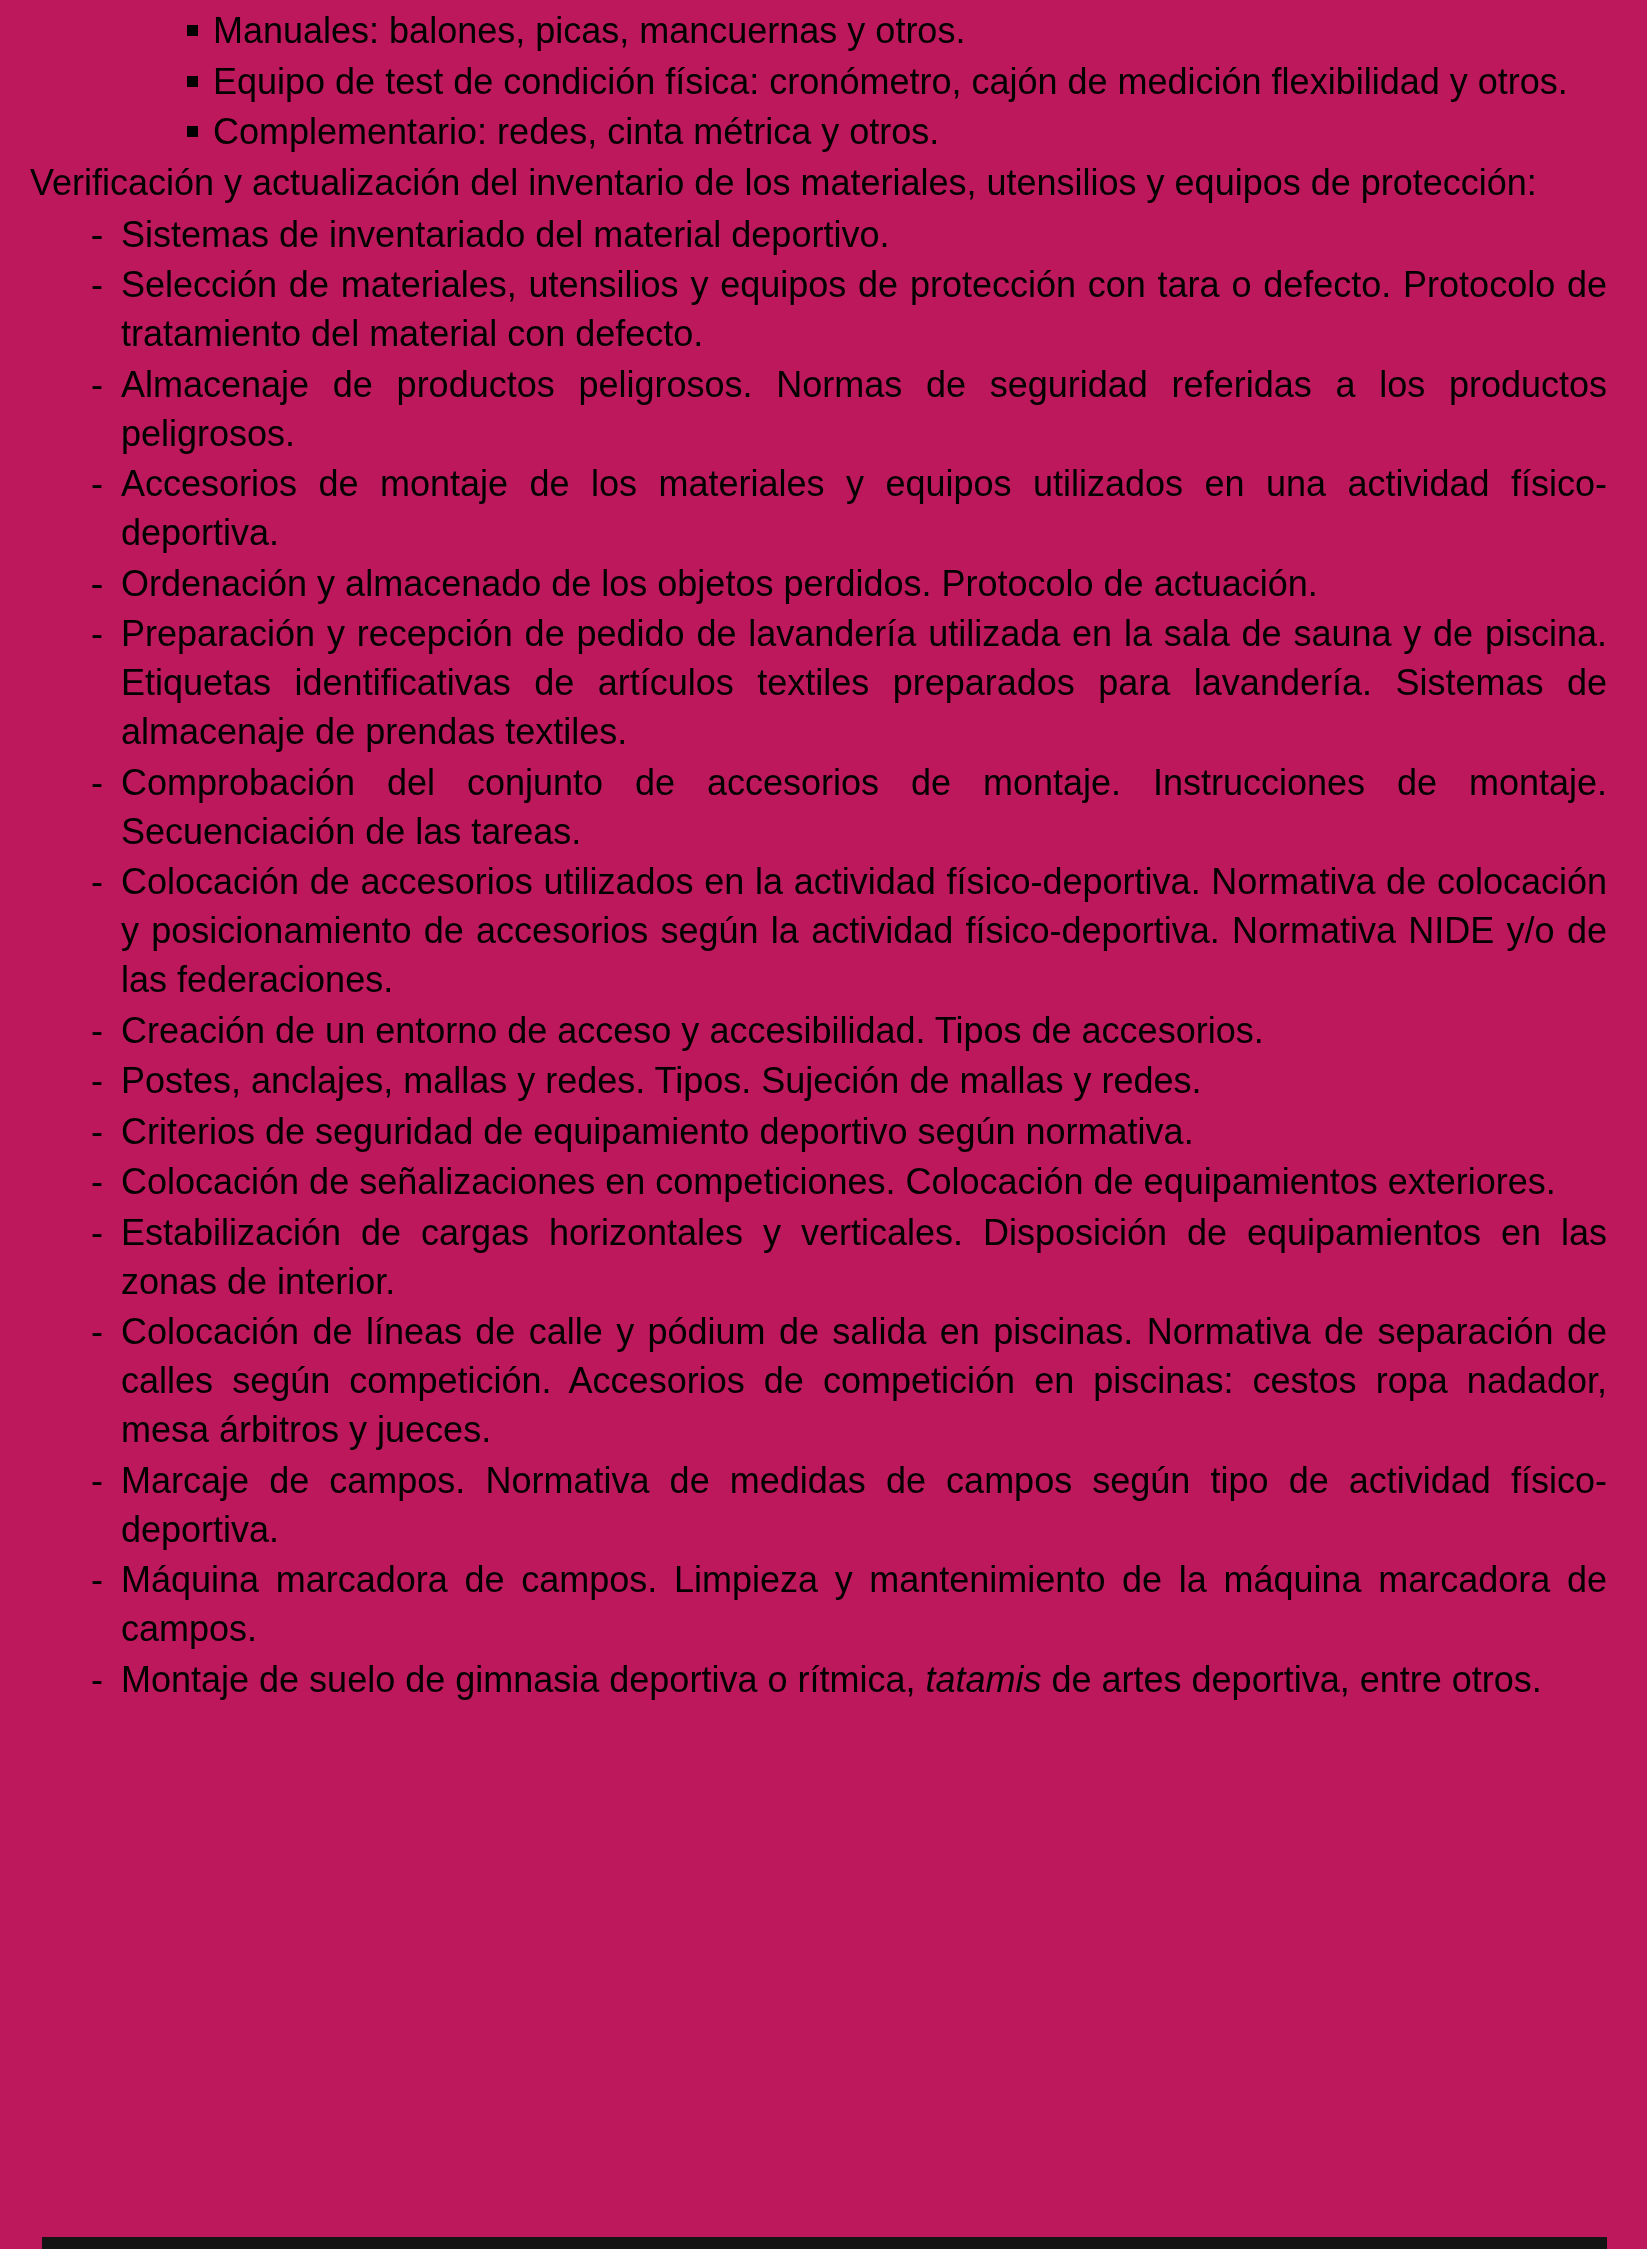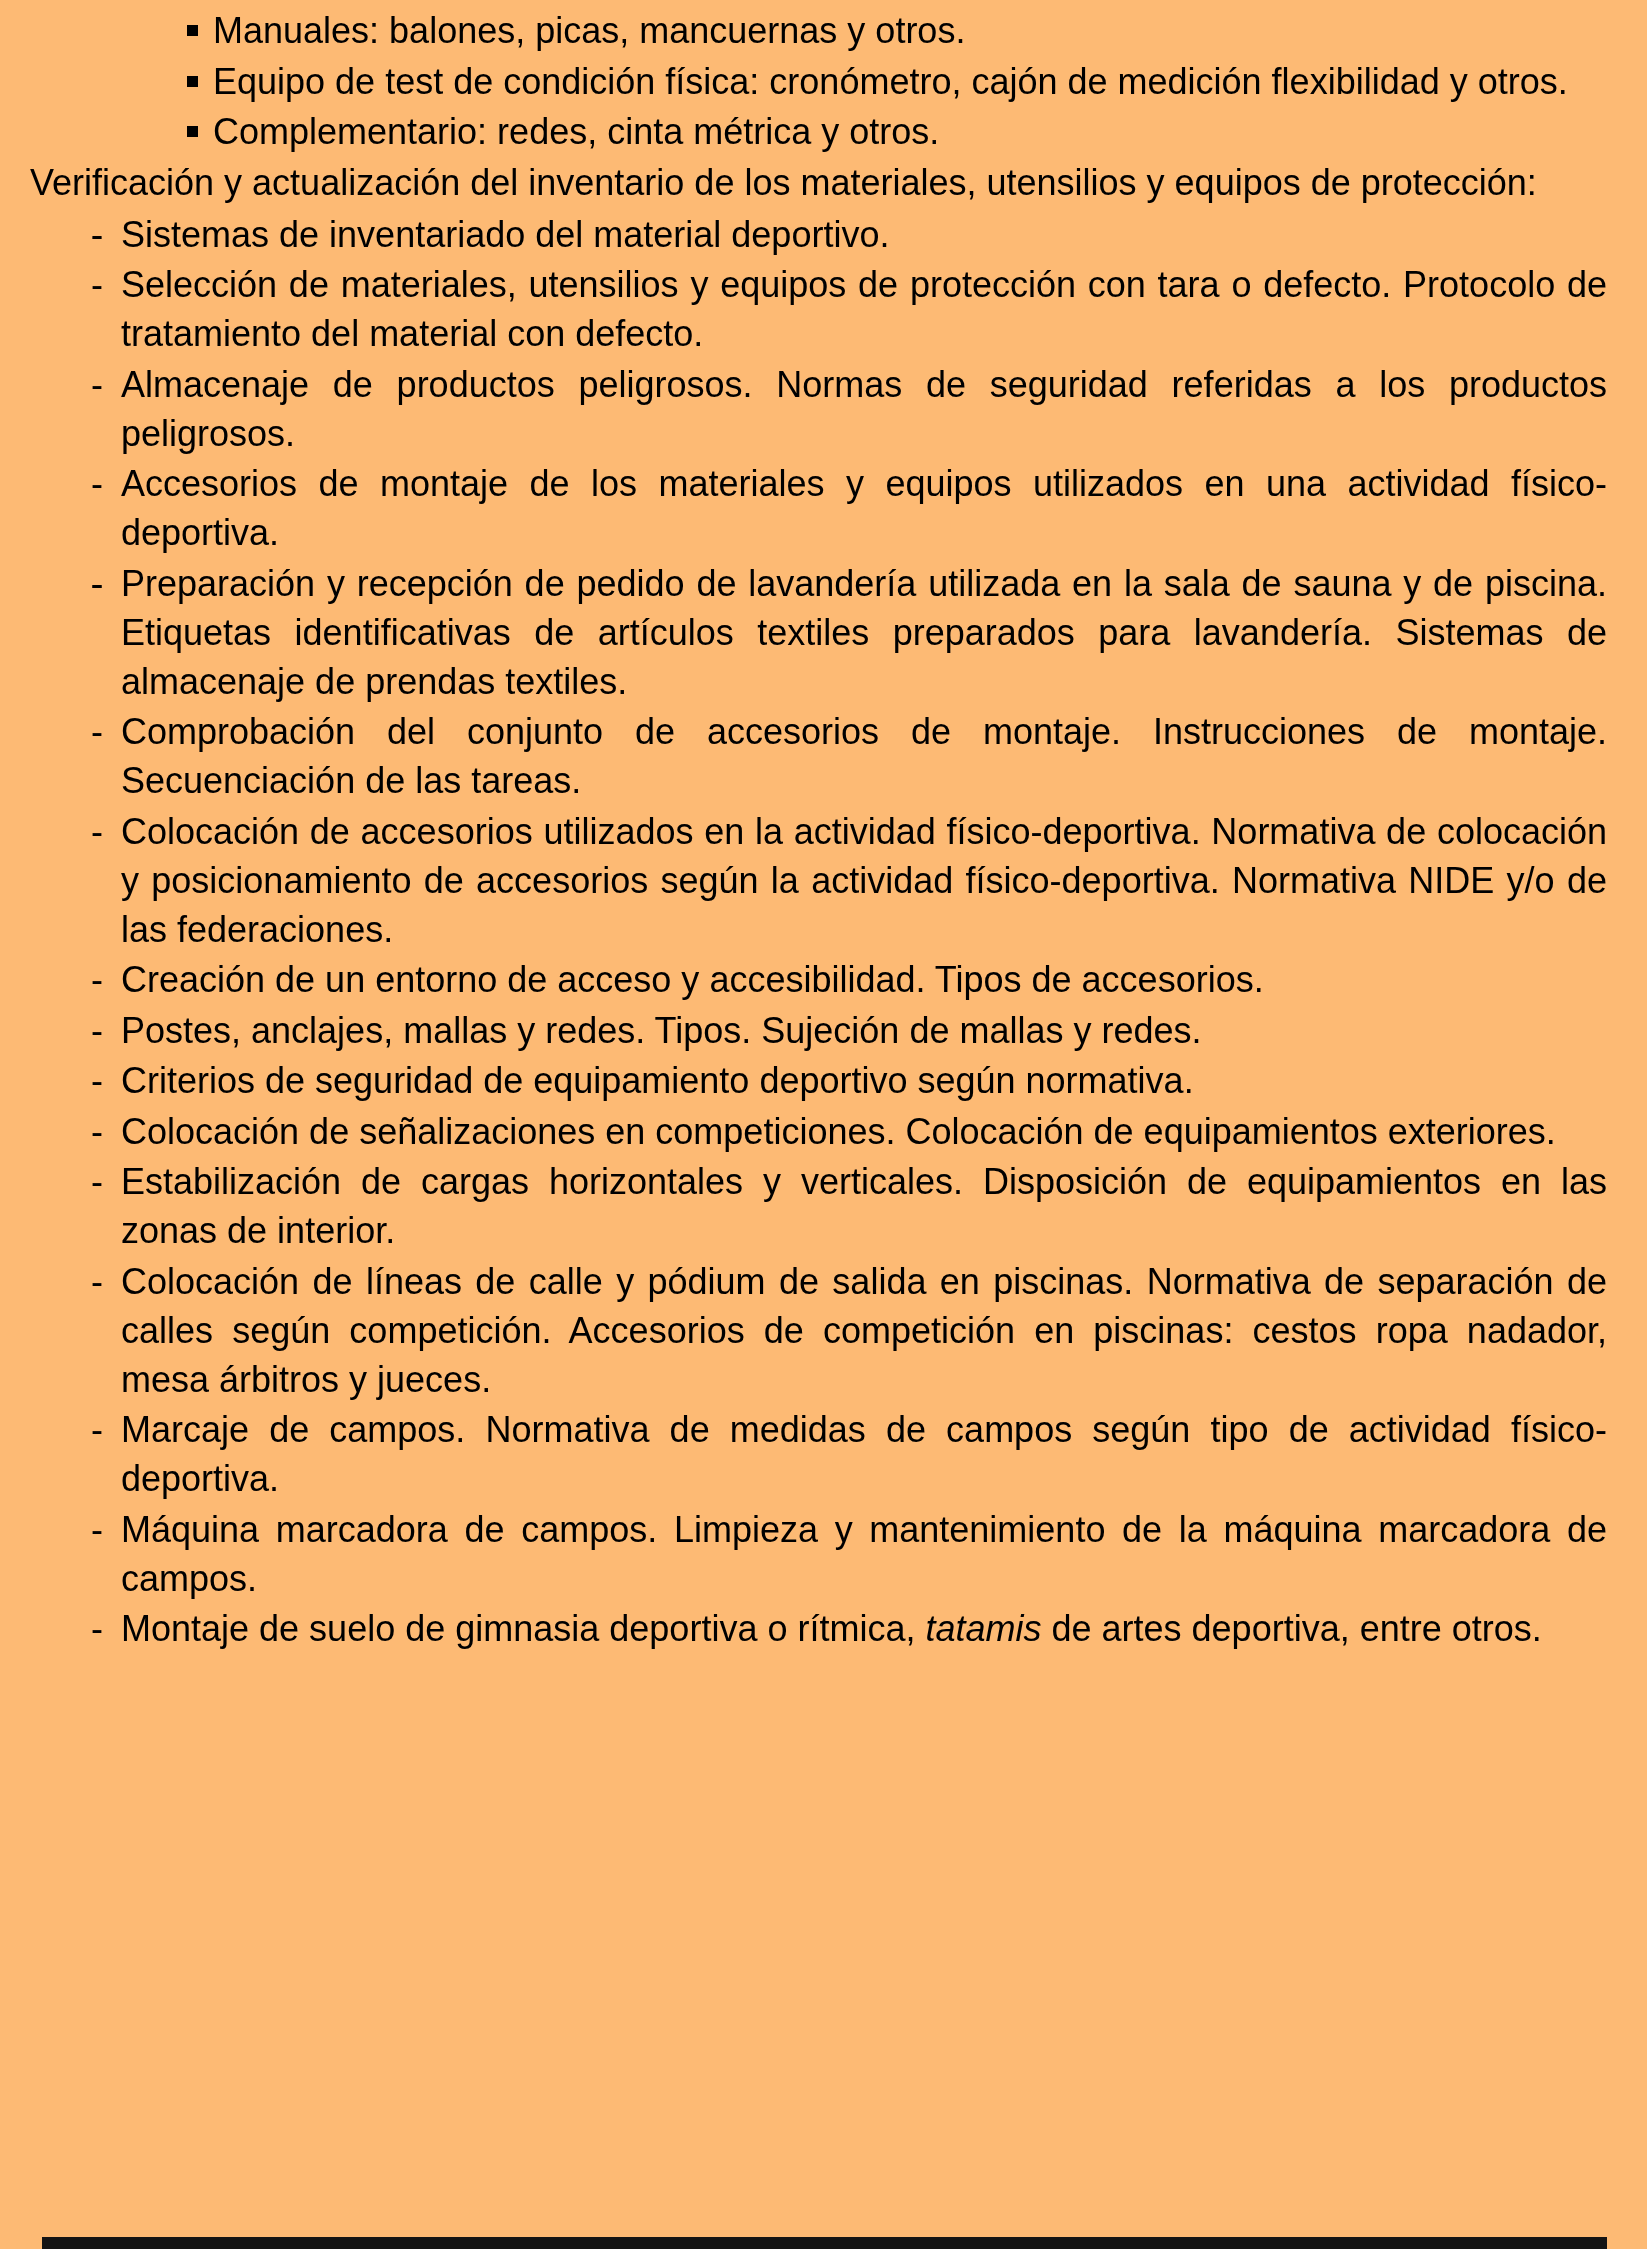--- a/index.html
+++ b/index.html
@@ -13,21 +13,21 @@
     font-family: "Liberation Sans", "DejaVu Sans", sans-serif;
     color: #000000;
   }
   .page {
     position: relative;
     box-sizing: border-box;
     width: 1647px;
     height: 2250px;
     padding: 6px 40px 23px 30px;
     overflow: hidden;
-    background: #fdba74;
+    background: #be185d;
   }
   ul {
     list-style: none;
     margin: 0;
     padding: 0;
   }
   .square-list li,
   .dash-list li {
     position: relative;
     font-size: 36px;
@@ -113,20 +113,21 @@
     </li>
     <li>
       <span class="marker-dash">-</span>
       <span>Accesorios de montaje de los materiales y equipos utilizados en una actividad físico-deportiva.</span>
     </li>
     <li>
       <span class="marker-dash">-</span>
     </li>
     <li>
       <span class="marker-dash">-</span>
+      <span>Ordenación y almacenado de los objetos perdidos. Protocolo de actuación.</span>
     </li>
     <li>
       <span class="marker-dash">-</span>
       <span>Preparación y recepción de pedido de lavandería utilizada en la sala de sauna y de piscina. Etiquetas identificativas de artículos textiles preparados para lavandería. Sistemas de almacenaje de prendas textiles.</span>
     </li>
   </ul>
 
 
   <ul class="dash-list">
     <li>

